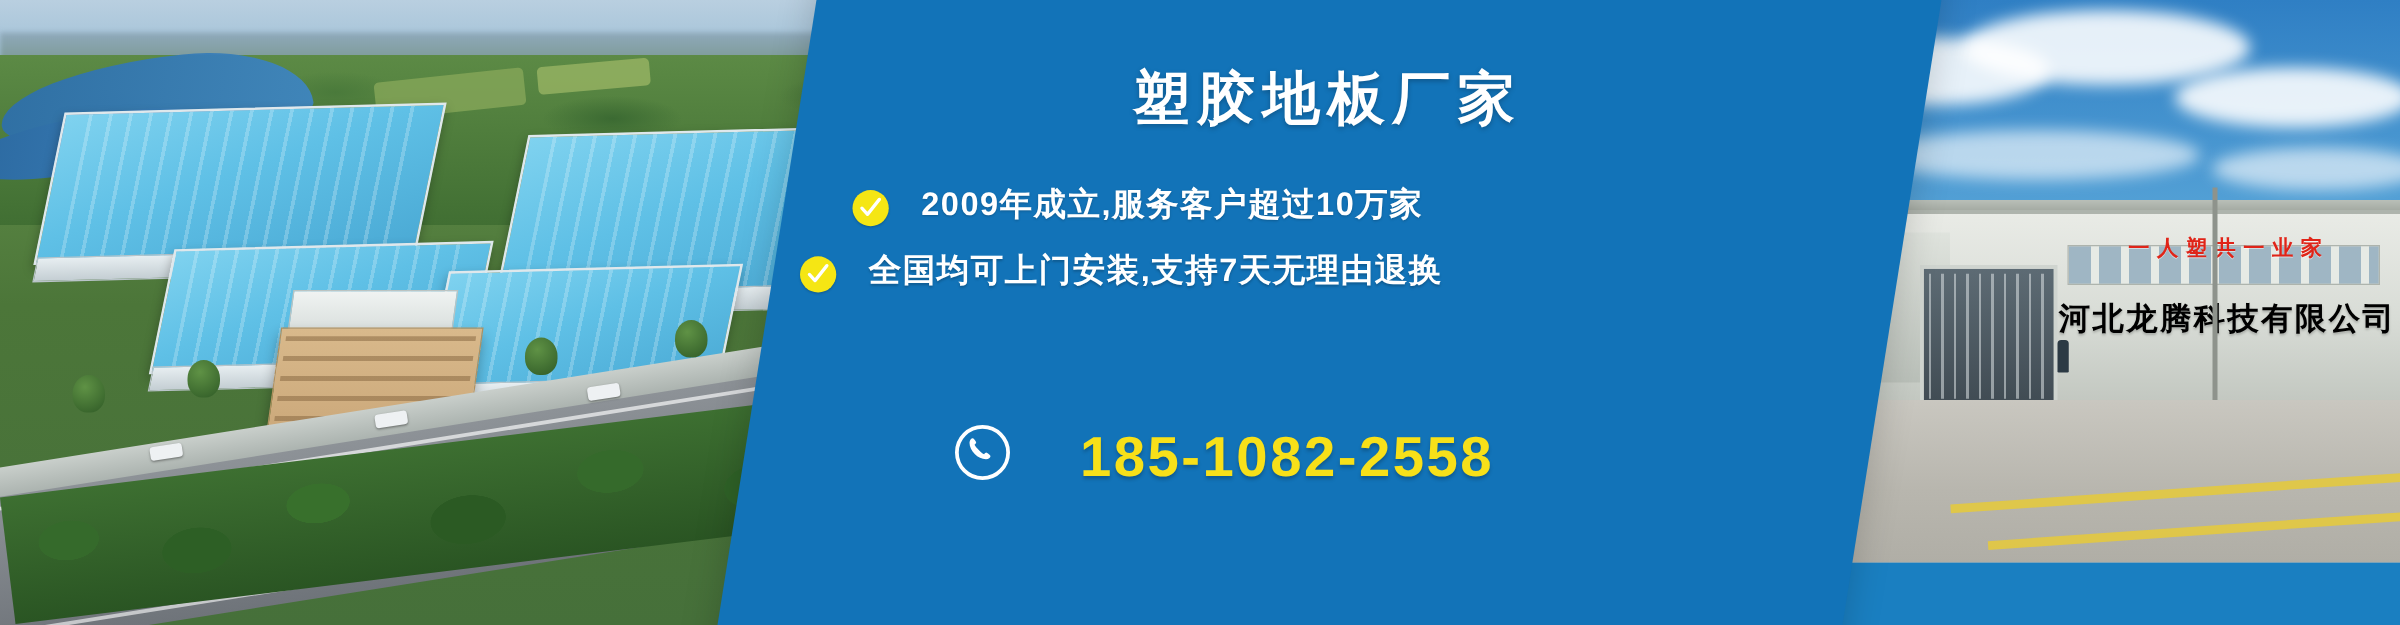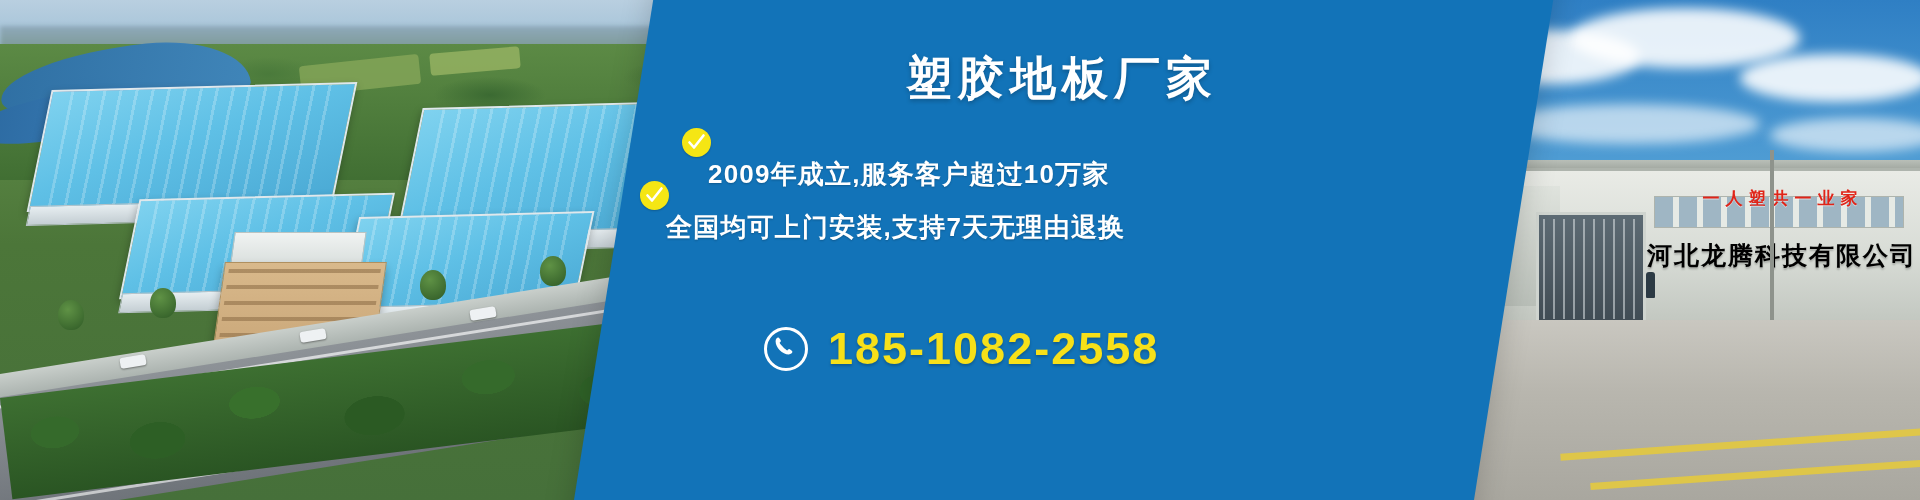--- a/index.html
+++ b/index.html
@@ -142,21 +142,21 @@
       radial-gradient(ellipse 44px 28px at 58% 38%, #356a2b 0 60%, rgba(0,0,0,0) 61%),
       radial-gradient(ellipse 48px 30px at 72% 64%, #2f6227 0 60%, rgba(0,0,0,0) 61%),
       radial-gradient(ellipse 44px 26px at 88% 40%, #38702c 0 60%, rgba(0,0,0,0) 61%),
       linear-gradient(#3d6f31, #2a5523);
     transform: rotate(-7deg);
     transform-origin: left top;
   }
 
   
   .photo-right {
-    position:absolute; right:0; top:0; width: 480px; height:500px; overflow:hidden;
+    position:absolute; right:0; top:0; width: 480px; height:450px; overflow:hidden;
   }
   .pr-sky {
     position:absolute; inset:0;
     background: linear-gradient(#2f7fc4 0%, #58a5d8 42%, #9ec9e6 70%, #cfe3ef 100%);
   }
   .cloud {
     position:absolute; background:rgba(255,255,255,.88);
     border-radius:50%; filter: blur(6px);
   }
   .pr-building {
@@ -246,24 +246,23 @@
     white-space: nowrap;
   }
 
   .bullets {
     position:absolute;
     left: 0px; top: 128px;
     width: 900px;
   }
   .bullet-row {
     display:flex;
-    align-items:flex-start;
+    align-items:flex-end;
     height: 53px;
     padding-left: 12px;
-    flex-direction: column;
   }
   .bullet-row.r1 { padding-left: 70px; }
   .bullet-row.r2 { padding-left: 56px; }
   .bullet-row.r3 { padding-left: 42px; }
   .bullet-row.r4 { padding-left: 28px; }
 
   .check-icon {
     flex: 0 0 auto;
     width: 29px; height: 29px;
     border-radius: 50%;
@@ -278,25 +277,26 @@
     color:#ffffff;
     font-size: 26px;
     font-weight: 700;
     letter-spacing: 1.2px;
     white-space: nowrap;
     text-shadow: 0 1px 2px rgba(0,0,0,.22);
   }
 
   .phone-row {
     position:absolute;
-    left: 0; top: 323px;
+    left: 0; top: 340px;
     width: 900px;
     display:flex;
-    align-items:center;
+    align-items:flex-start;
     padding-left: 152px;
+    gap: 36px;
   }
   .phone-icon {
     flex:0 0 auto;
     width: 38px; height: 38px;
     border-radius:50%;
     border: 3px solid #ffffff;
     position:relative;
   }
   .phone-icon svg { position:absolute; left: 6px; top: 5px; }
   .phone-number {

